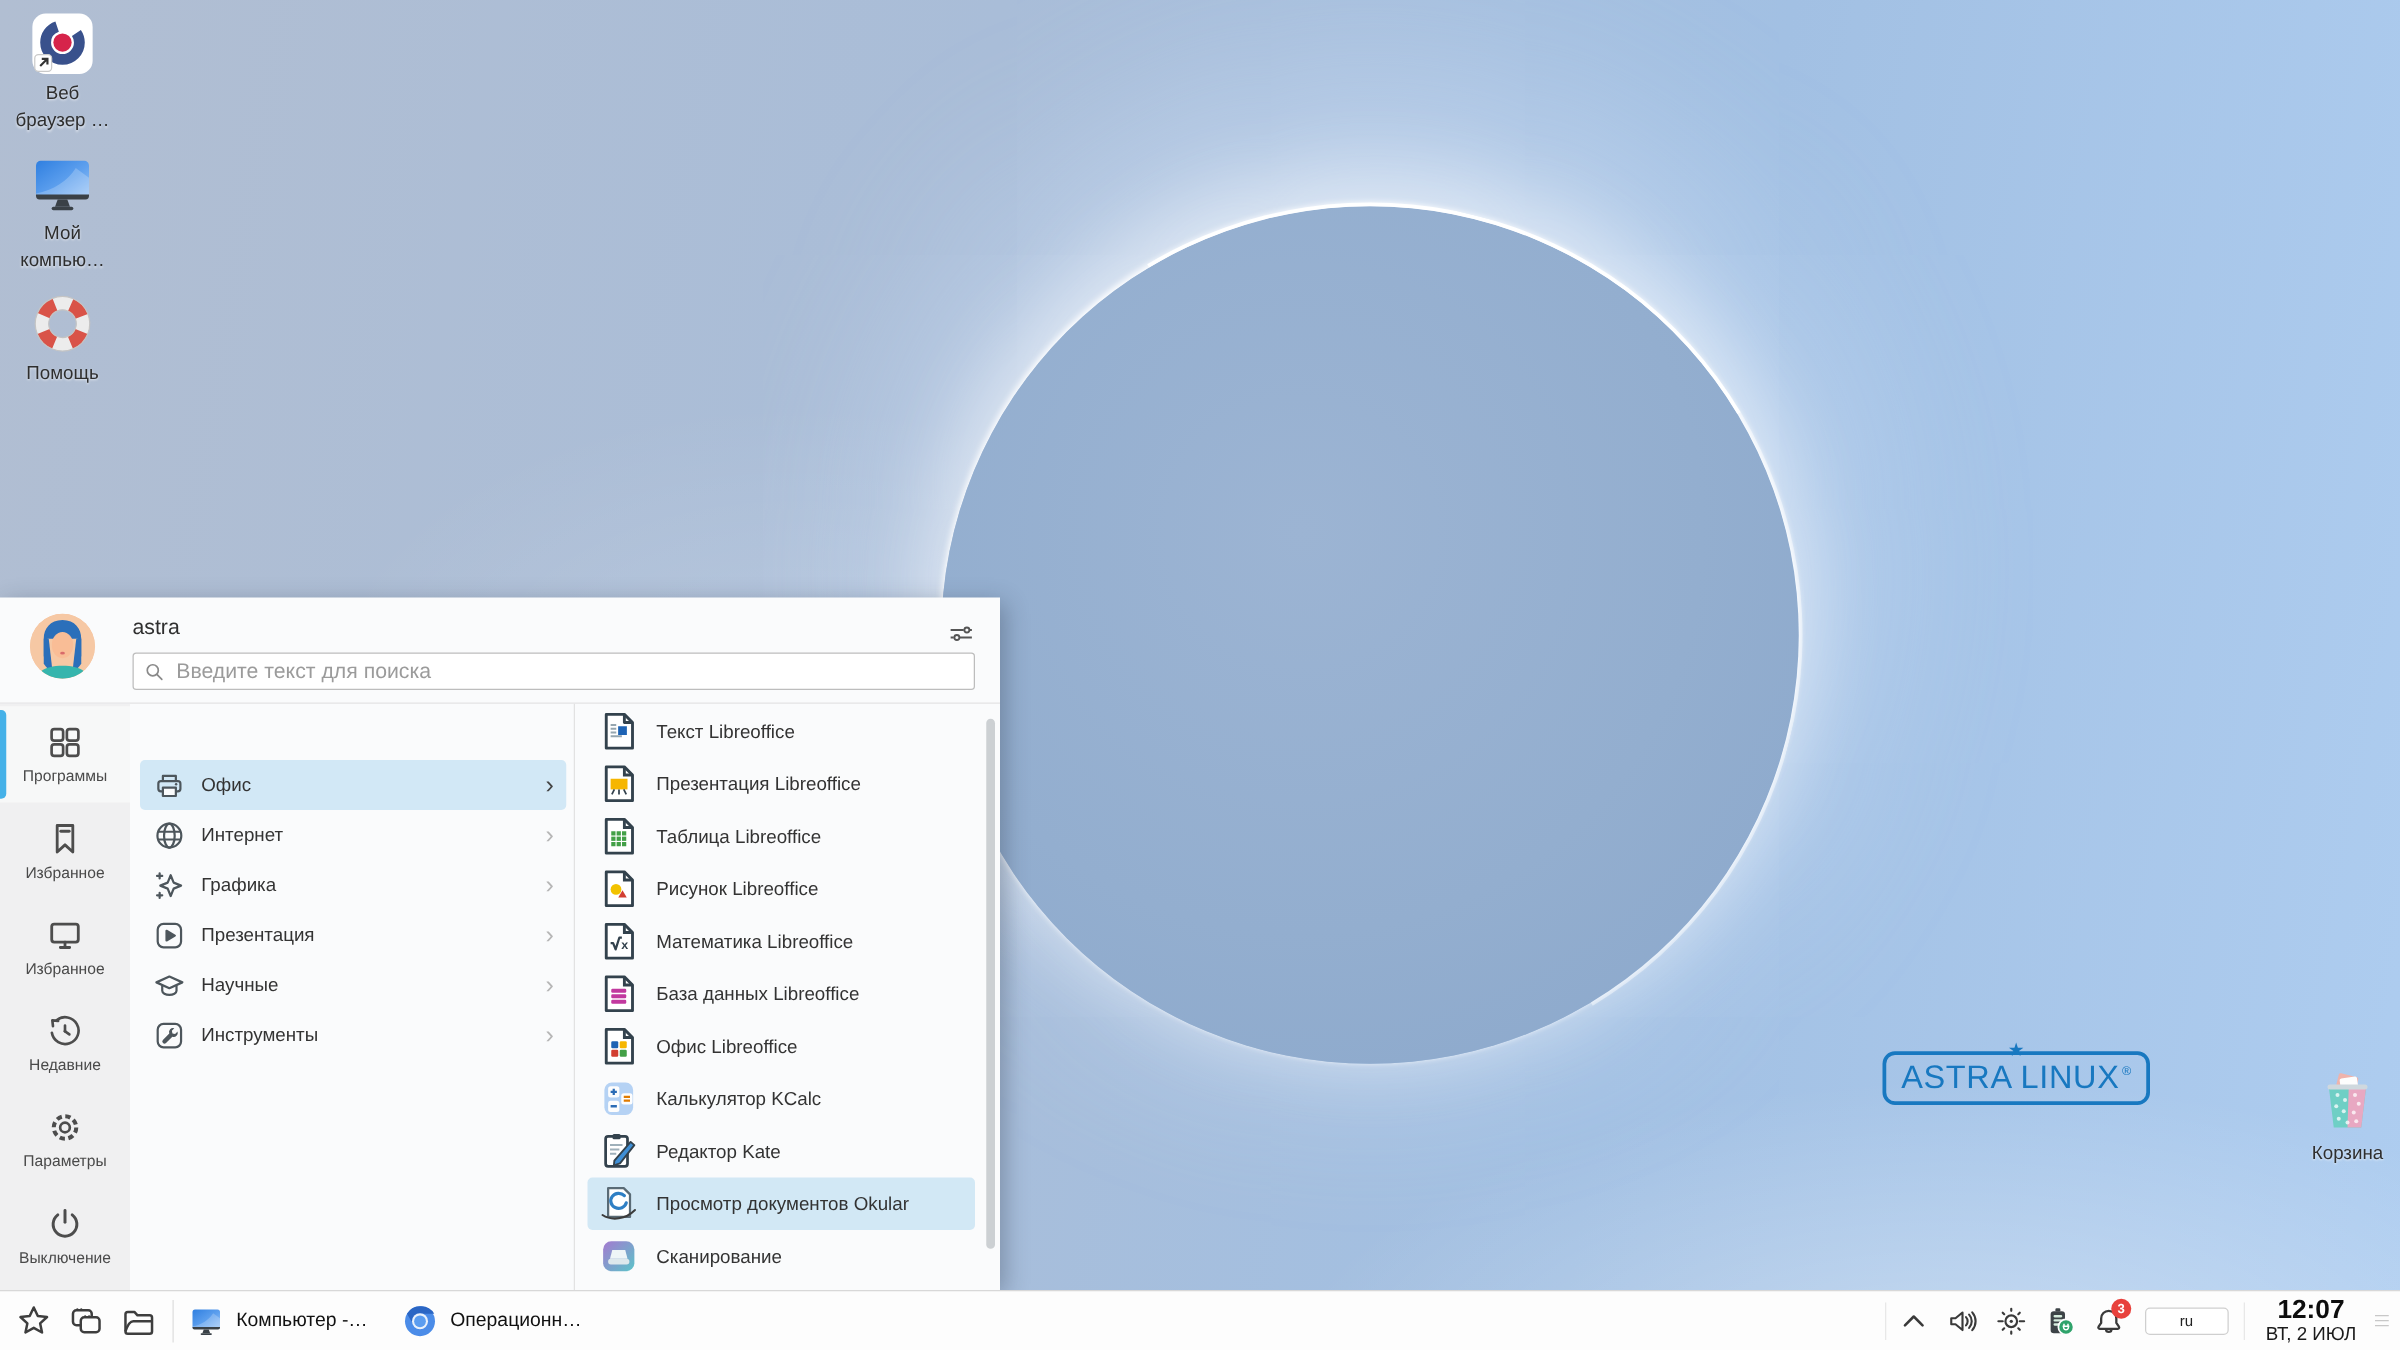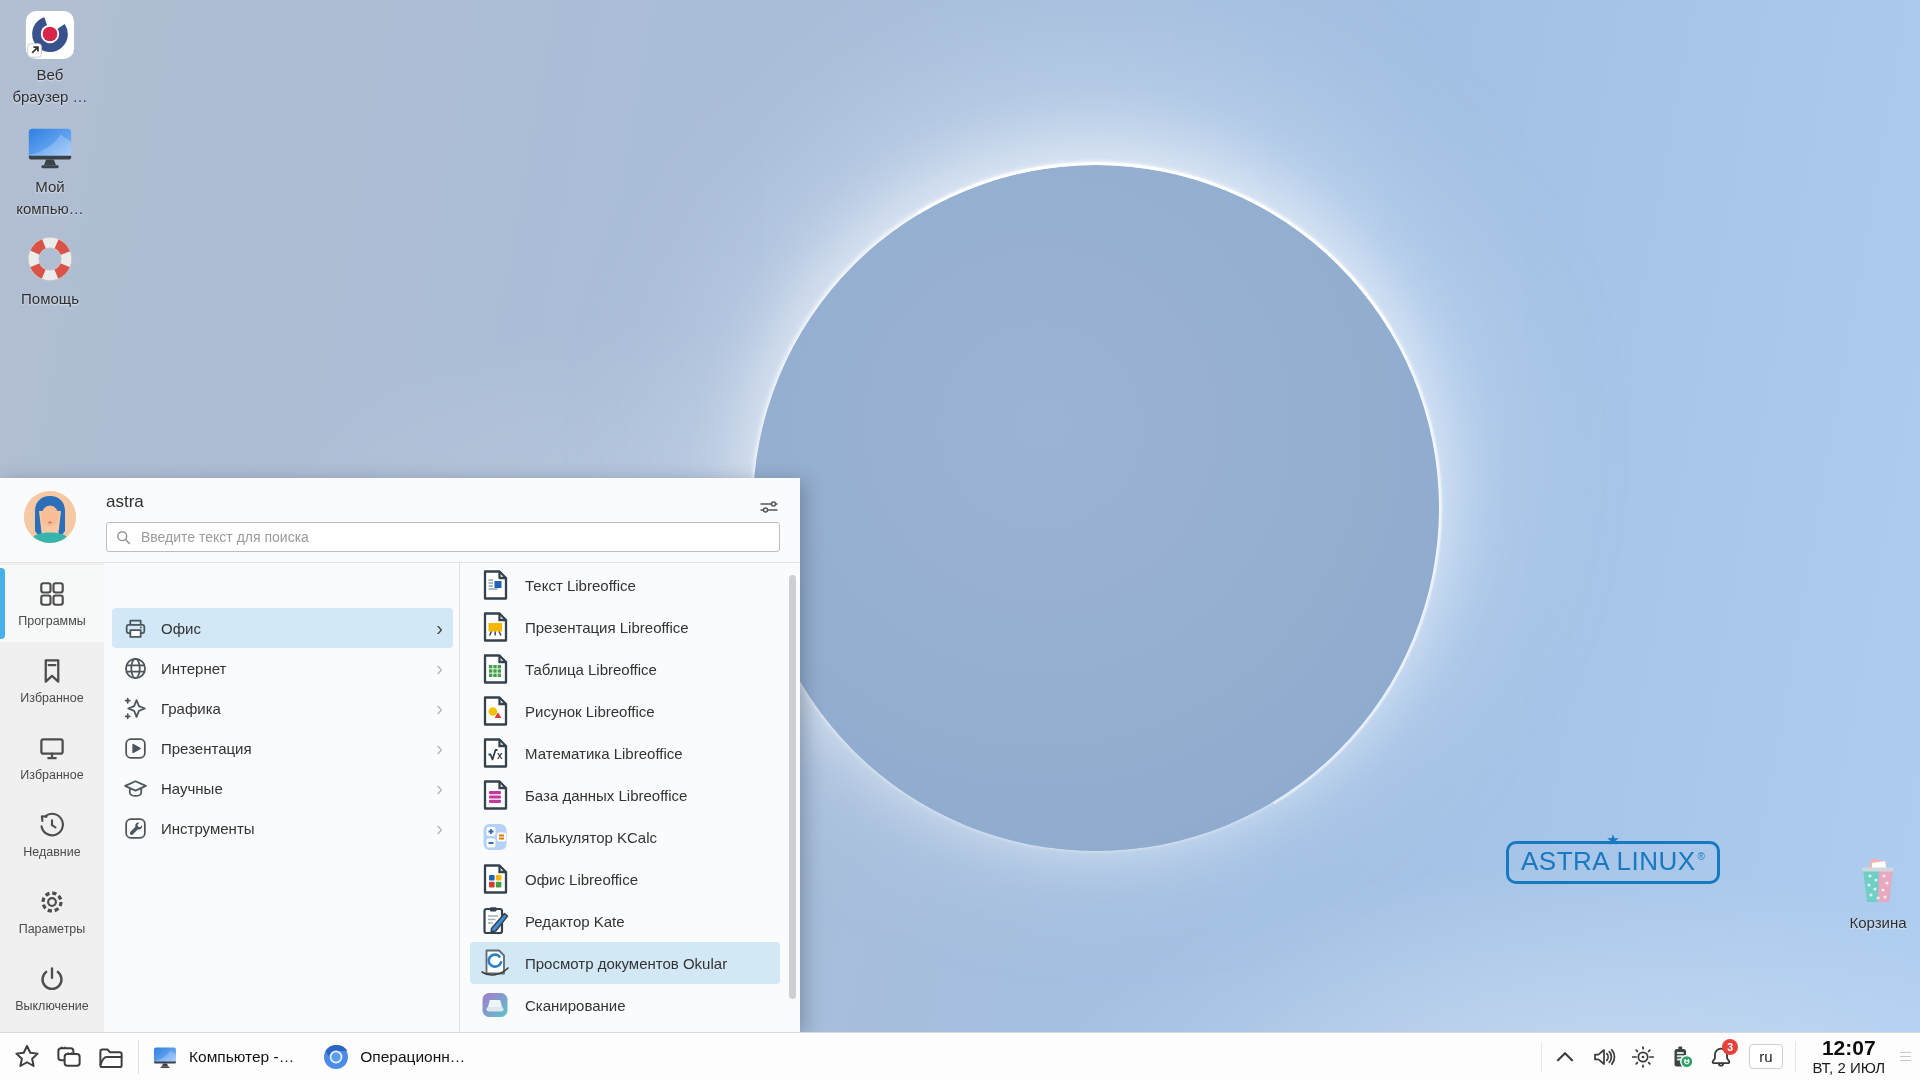--- a/index.html
+++ b/index.html
@@ -46,21 +46,21 @@
   .avatar{position:absolute;left:24px;top:13px;width:52px;height:52px;border-radius:50%;
     overflow:hidden;background:#f6c39e;}
   .avatar svg{width:52px;height:52px;display:block;}
   .username{position:absolute;left:106px;top:14px;font-size:17px;color:#2f2f2f;}
   .menu-filter{position:absolute;right:20px;top:18px;width:22px;height:22px;color:#555;cursor:pointer;}
   .menu-filter svg{width:22px;height:22px;}
   .search-box{position:absolute;left:106px;top:44px;width:674px;height:30px;background:#fff;
     border:1px solid #bdbdbd;border-radius:3px;display:flex;align-items:center;
     padding:0 8px;box-sizing:border-box;gap:7px;}
   .search-box .icon svg{width:17px;height:17px;display:block;}
-  .search-box input{border:none;outline:none;flex:1;font-size:14px;color:#333;background:transparent;
+  .search-box input{border:none;outline:none;flex:1;font-size:17px;color:#333;background:transparent;
     font-family:inherit;}
   .search-box input::placeholder{color:#9b9b9b;}
 
   .menu-body{flex:1;display:flex;border-top:1px solid #e4e4e4;min-height:0;}
   .menu-sidebar{width:104px;background:#f0f0f1;display:flex;flex-direction:column;padding-top:2px;
     box-sizing:border-box;}
   .side-item{position:relative;height:77px;display:flex;flex-direction:column;align-items:center;
     justify-content:center;gap:5px;color:#4a4a4a;font-size:12.5px;cursor:pointer;}
   .side-item .icon{color:#4d4d4d;}
   .side-item .icon svg{width:30px;height:30px;display:block;}
@@ -99,21 +99,21 @@
   .task .label{white-space:nowrap;overflow:hidden;}
   .tb-spacer{flex:1;}
   .tray{display:flex;align-items:center;}
   .tray-sep{width:1px;height:30px;background:#e8e8e8;margin:0 3px;}
   .tray-item{width:39px;height:40px;display:flex;align-items:center;justify-content:center;
     color:#3a3a3a;position:relative;cursor:pointer;}
   .tray-item svg{width:26px;height:26px;display:block;}
   .badge{position:absolute;top:2px;right:2px;min-width:16px;height:16px;border-radius:8px;
     background:#e8413c;color:#fff;font-size:10.5px;font-weight:bold;display:flex;align-items:center;
     justify-content:center;padding:0 3px;box-sizing:border-box;}
-  .kb-layout{margin:0 9px;padding:3px 9px;border:1px solid #cfcfcf;border-radius:4px;font-size:15px;
+  .kb-layout{margin:0 9px;padding:3px 27px;border:1px solid #cfcfcf;border-radius:4px;font-size:12px;
     color:#222;background:#fff;cursor:pointer;}
   .clock{margin:0 8px 0 14px;text-align:center;line-height:1.06;cursor:pointer;}
   .clock .time{font-size:21px;font-weight:bold;color:#0d0d0d;text-align:center;}
   .clock .date{font-size:15px;color:#1b1b1b;}
   .panel-handle{display:flex;flex-direction:column;gap:2.5px;margin:0 3px 0 7px;cursor:pointer;}
   .panel-handle span{width:11px;height:1.5px;background:#c8c8c8;display:block;}
 </style>
 </head>
 <body>
 
@@ -432,43 +432,43 @@
                 <rect x="11" y="17.4" width="12" height="3.2" rx="1"></rect>
                 <rect x="11" y="21.8" width="12" height="3.2" rx="1"></rect>
               </g>
             </svg>
           </span>
           <span>База данных Libreoffice</span>
         </div>
         <div class="app-row">
           <span class="icon">
             <svg xmlns="http://www.w3.org/2000/svg" viewBox="0 0 34 34">
+              <path d="M7 3.5h14.5L28 10v20.5H7z" fill="#fff" stroke="#33424d" stroke-width="2.3" stroke-linejoin="round"></path>
+              <path d="M21.5 3.5V10H28" fill="none" stroke="#33424d" stroke-width="2.3"></path>
+              <rect x="11" y="13" width="5.6" height="5.6" rx="1" fill="#1e63b4"></rect>
+              <rect x="17.8" y="13" width="5.6" height="5.6" rx="1" fill="#f6b600"></rect>
+              <rect x="11" y="19.8" width="5.6" height="5.6" rx="1" fill="#d23f31"></rect>
+              <rect x="17.8" y="19.8" width="5.6" height="5.6" rx="1" fill="#43a047"></rect>
+            </svg>
+          </span>
+          <span>Офис Libreoffice</span>
+        </div>
+        <div class="app-row">
+          <span class="icon">
+            <svg xmlns="http://www.w3.org/2000/svg" viewBox="0 0 34 34">
               <rect x="5.5" y="4" width="23" height="26" rx="6" fill="#b5d2f4"></rect>
               <rect x="8.5" y="7" width="9" height="9" rx="2" fill="#fdfdfd"></rect>
               <path d="M13 9v5M10.5 11.5h5" stroke="#2c6cb5" stroke-width="1.8"></path>
               <rect x="19" y="12.5" width="9" height="9" rx="2" fill="#fdfdfd"></rect>
               <path d="M21 15.5h5M21 18.5h5" stroke="#e07b00" stroke-width="1.9"></path>
               <rect x="8.5" y="18.5" width="9" height="9" rx="2" fill="#fdfdfd"></rect>
               <path d="M10.5 23h5" stroke="#2c6cb5" stroke-width="1.9"></path>
             </svg>
           </span>
           <span>Калькулятор KCalc</span>
-        </div>
-        <div class="app-row">
-          <span class="icon">
-            <svg xmlns="http://www.w3.org/2000/svg" viewBox="0 0 34 34">
-              <path d="M7 3.5h14.5L28 10v20.5H7z" fill="#fff" stroke="#33424d" stroke-width="2.3" stroke-linejoin="round"></path>
-              <path d="M21.5 3.5V10H28" fill="none" stroke="#33424d" stroke-width="2.3"></path>
-              <rect x="11" y="13" width="5.6" height="5.6" rx="1" fill="#1e63b4"></rect>
-              <rect x="17.8" y="13" width="5.6" height="5.6" rx="1" fill="#f6b600"></rect>
-              <rect x="11" y="19.8" width="5.6" height="5.6" rx="1" fill="#d23f31"></rect>
-              <rect x="17.8" y="19.8" width="5.6" height="5.6" rx="1" fill="#43a047"></rect>
-            </svg>
-          </span>
-          <span>Офис Libreoffice</span>
         </div>
         <div class="app-row">
           <span class="icon">
             <svg xmlns="http://www.w3.org/2000/svg" viewBox="0 0 34 34">
               <rect x="6.5" y="5" width="17.5" height="24" rx="2" fill="#fff" stroke="#33424d" stroke-width="2.2"></rect>
               <rect x="12" y="3.2" width="6.5" height="4.2" rx="1.2" fill="#33424d"></rect>
               <path d="M10 12h10M10 15.5h7.5M10 19h5" stroke="#9fb0ba" stroke-width="1.6"></path>
               <path d="M13.5 24.5L26.5 9.5l3 2.6-11.5 14.6-4.9 1.6z" fill="#3f8fd6" stroke="#33424d" stroke-width="1.5" stroke-linejoin="round"></path>
             </svg>
           </span>

